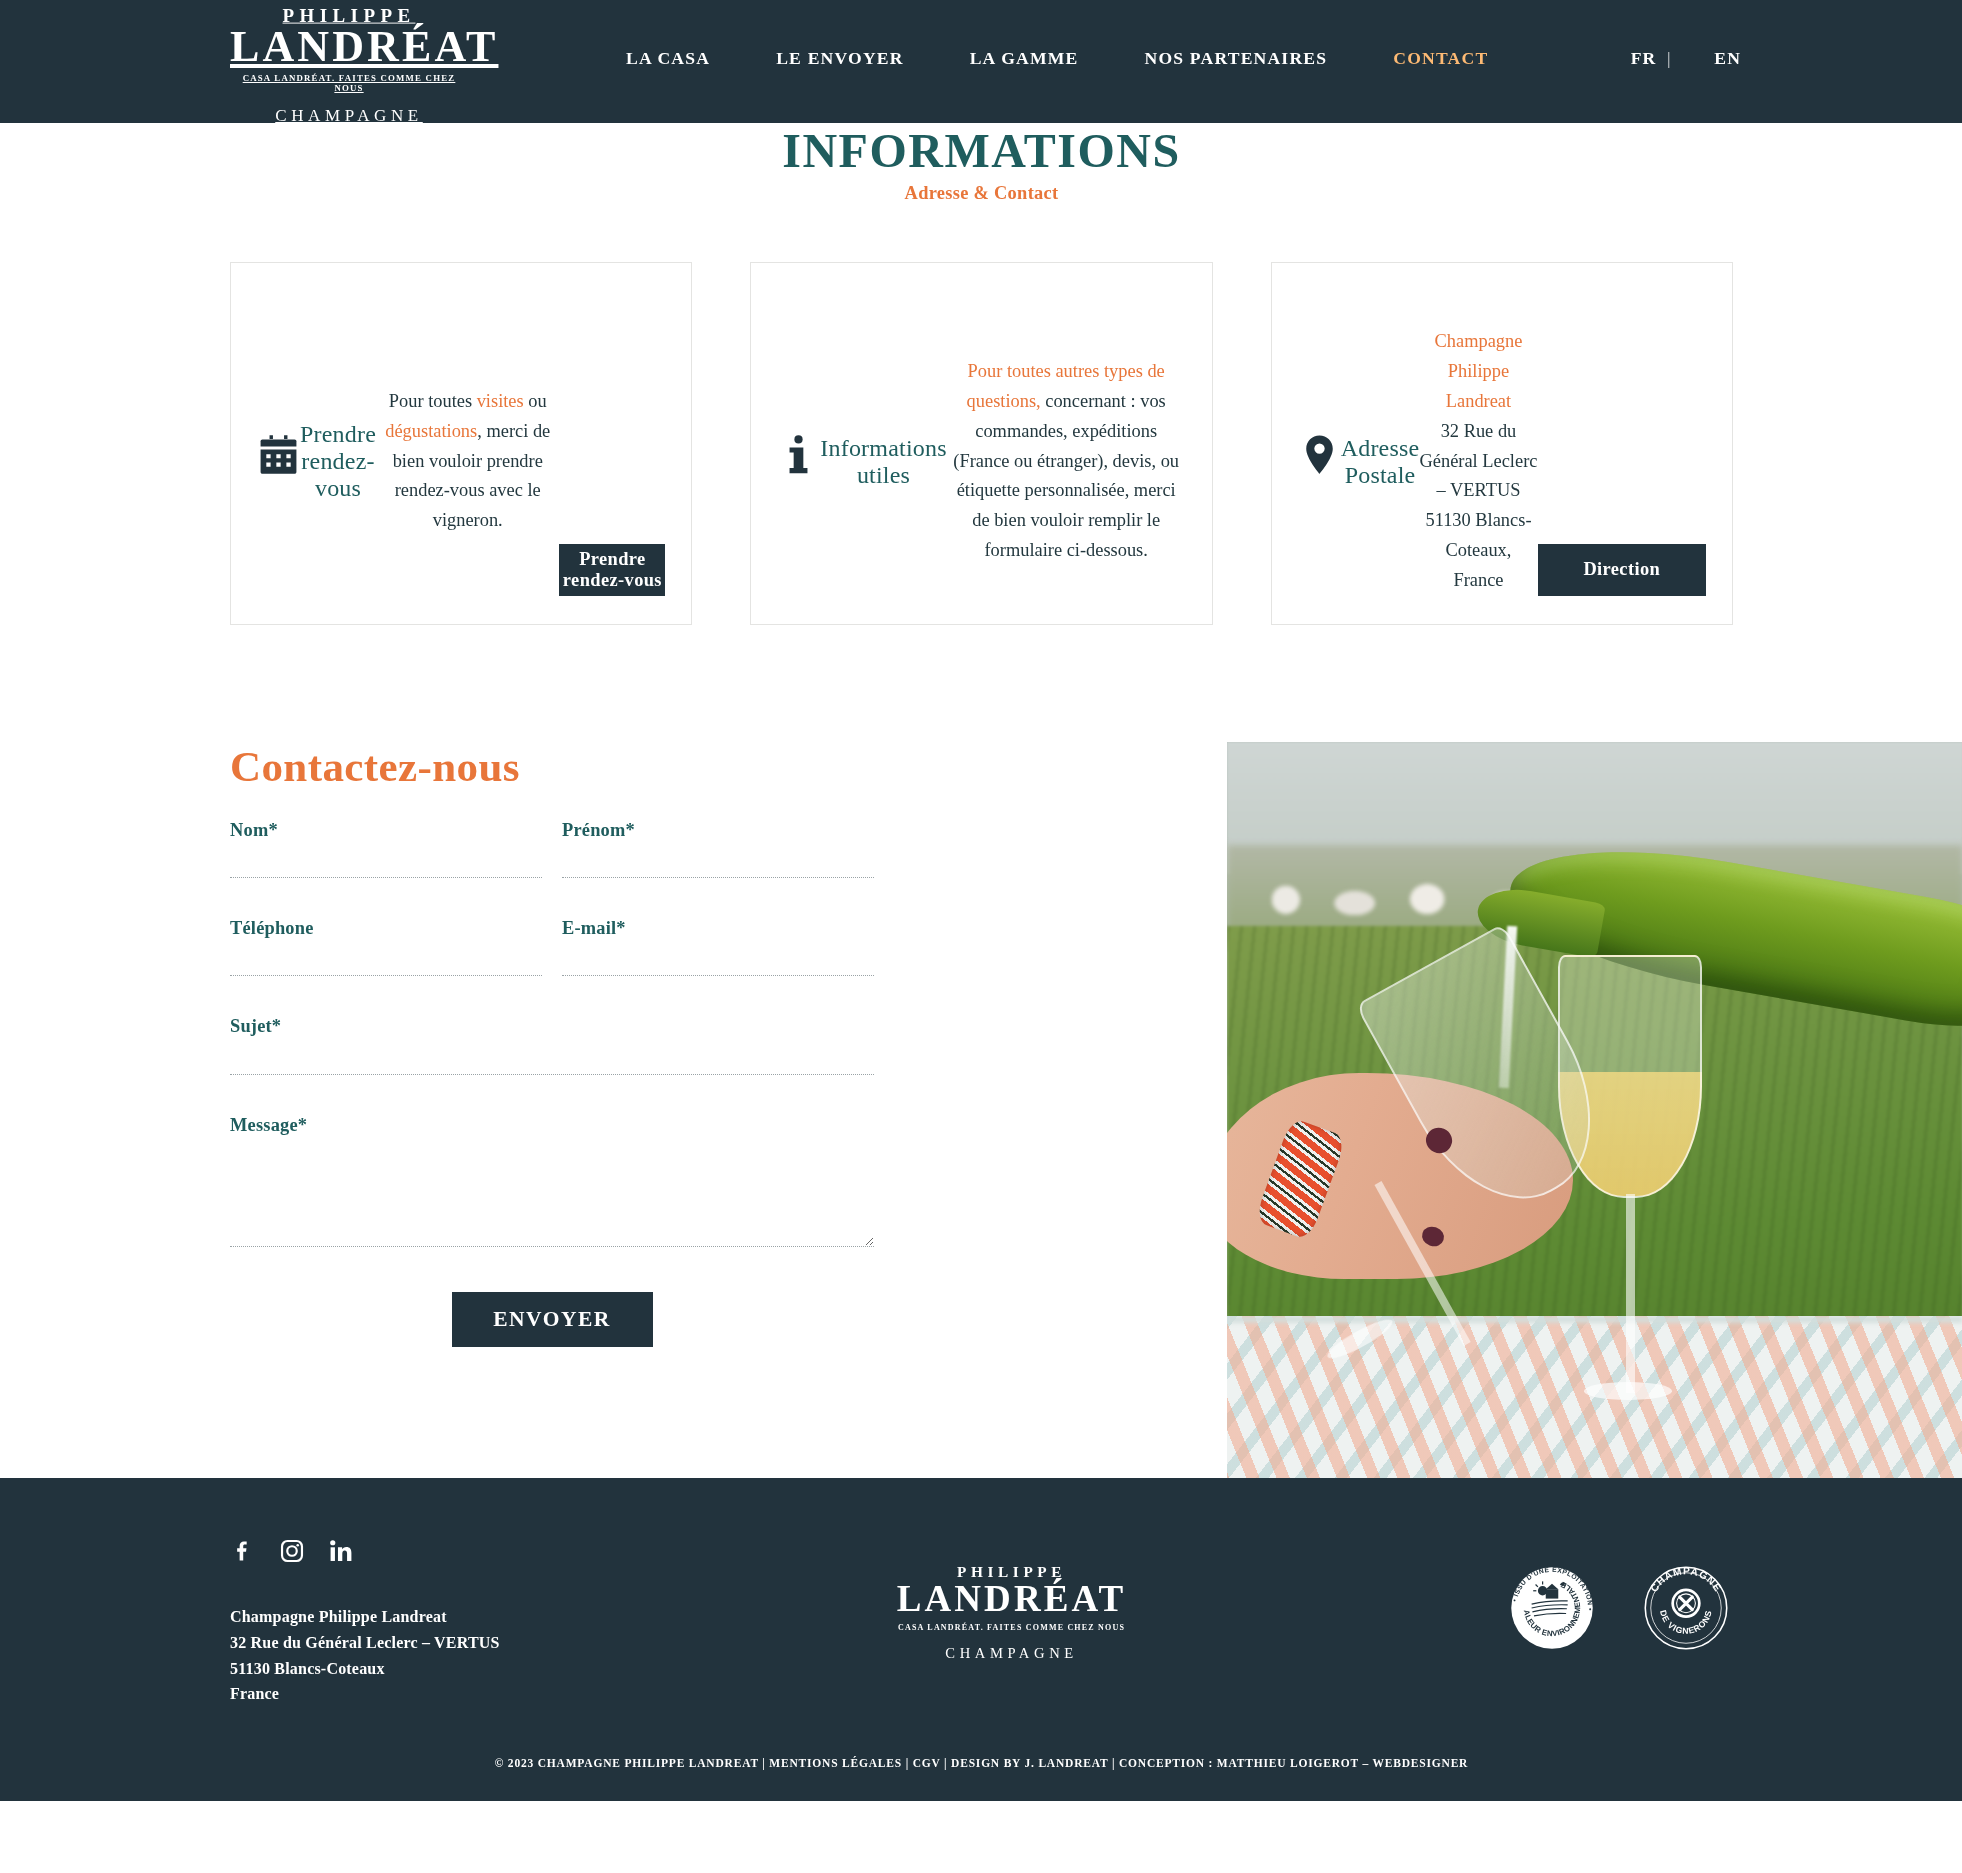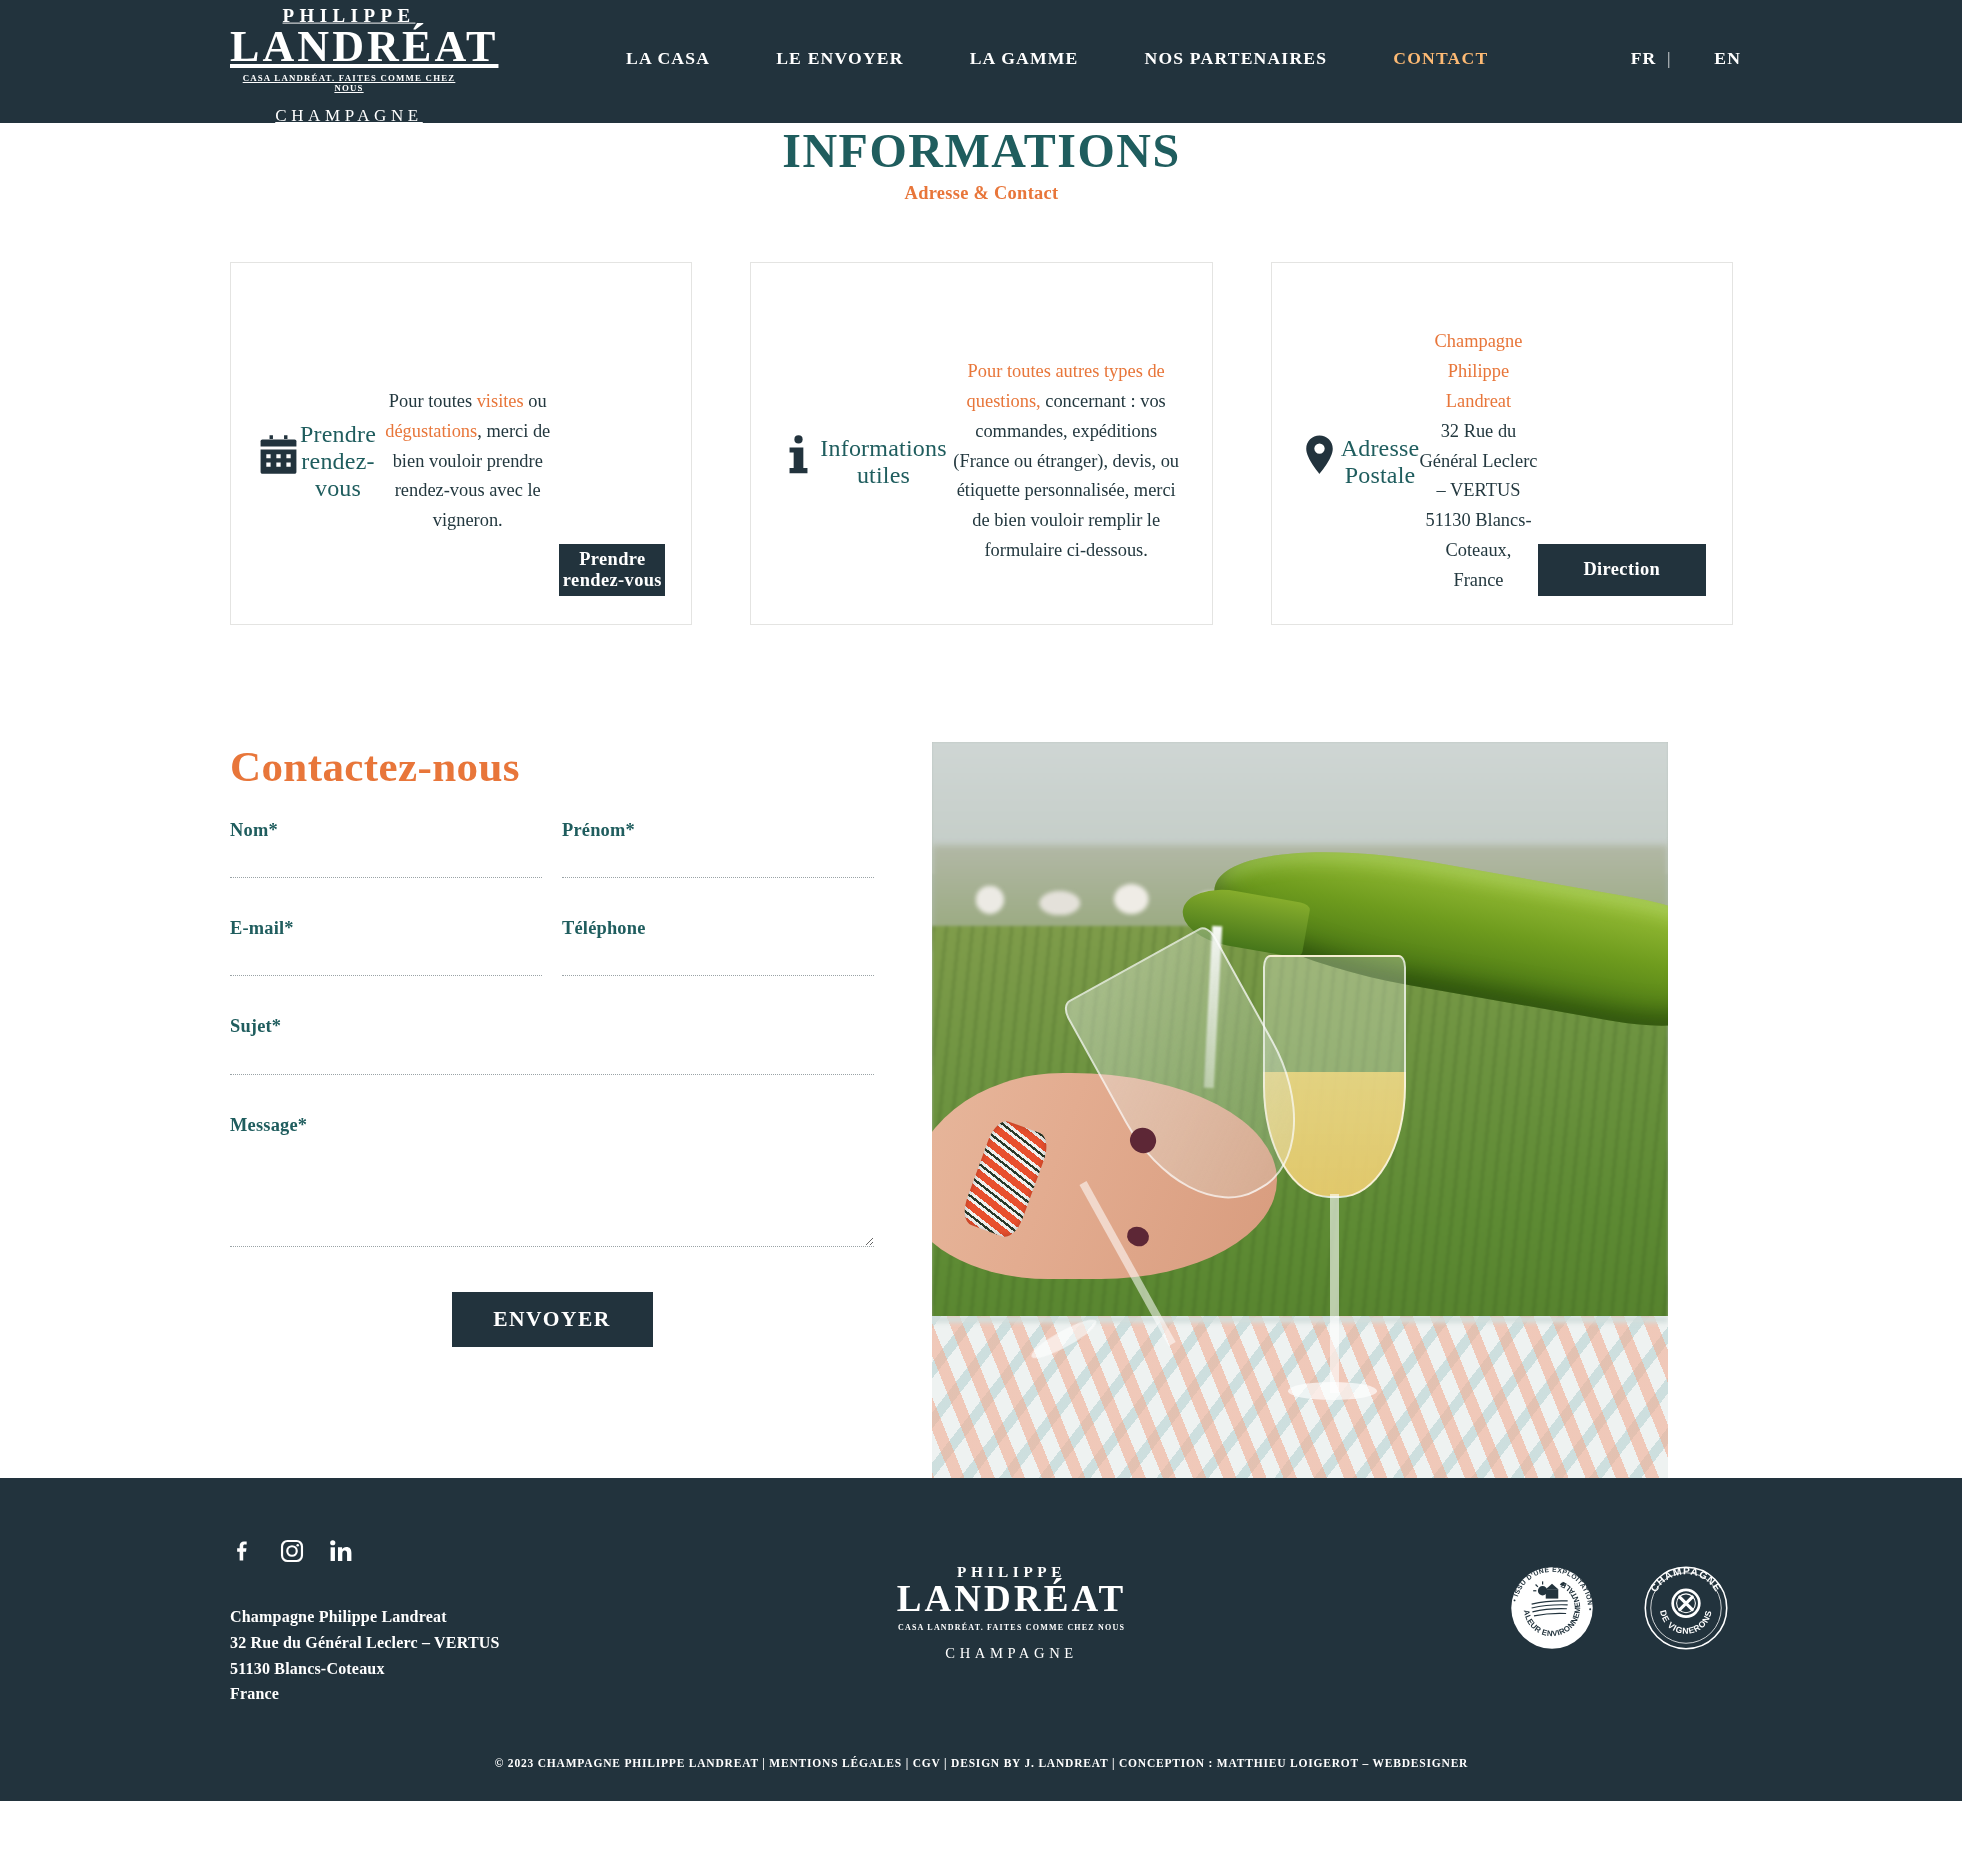--- a/index.html
+++ b/index.html
@@ -177,20 +177,21 @@
   }
   .card-spacer { margin-top:auto; }
 
   
   .contact-section {
     display:flex;
     margin-top:117px;
     padding-left:230px;
     gap:0;
     align-items:flex-start;
+    justify-content:space-between;
   }
   .form-col { width:690px; padding-right:46px; }
   .form-heading {
     font-family:"Liberation Serif", serif;
     font-size:43px;
     font-weight:700;
     color:#e8763a;
     letter-spacing:0.4px;
   }
   .form-grid {
@@ -577,27 +578,27 @@
         <label>Nom*</label>
         <input type="text" placeholder="" style="">
       </div>
 
       <div class="field">
         <label>Prénom*</label>
         <input type="text" placeholder="" style="">
       </div>
 
       <div class="field">
+        <label>Téléphone</label>
+        <input type="tel" placeholder="" style="">
+      </div>
+
+      <div class="field">
         <label>E-mail*</label>
         <input type="email" placeholder="" style="">
-      </div>
-
-      <div class="field">
-        <label>Téléphone</label>
-        <input type="tel" placeholder="" style="">
       </div>
 
       <div class="field full">
         <label>Sujet*</label>
         <input type="text" placeholder="" style="">
       </div>
 
       <div class="field full">
         <label>Message*</label>
         <textarea placeholder="" style=""></textarea>

